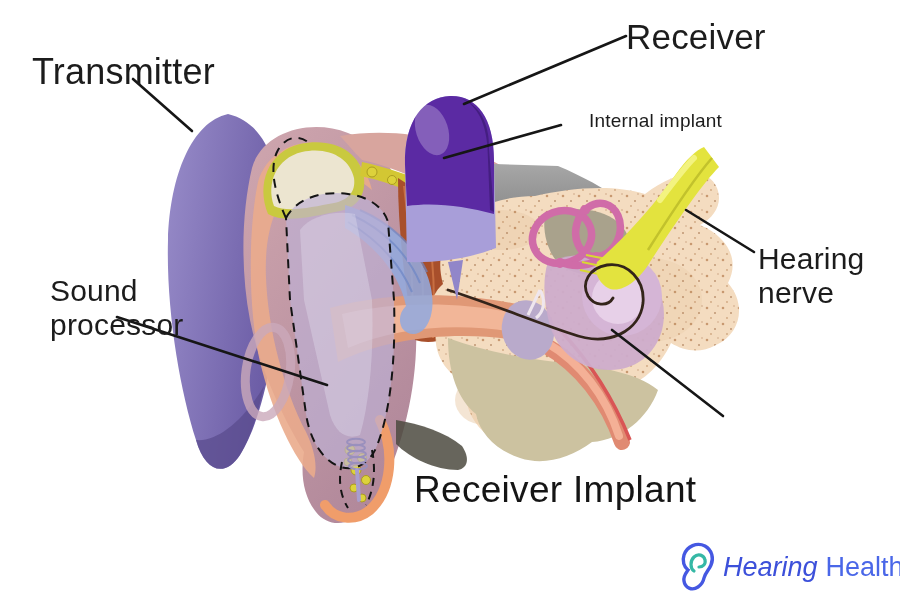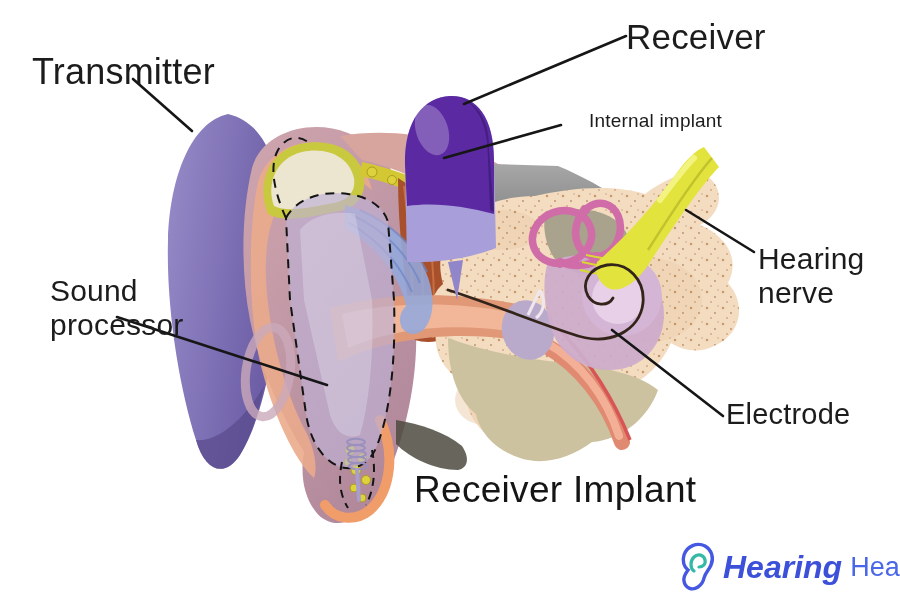--- a/index.html
+++ b/index.html
@@ -10,21 +10,21 @@
   .canvas svg.scene { position:absolute; left:0; top:0; }
   .label { position:absolute; color:#1c1c1c; line-height:1.12; letter-spacing:0.2px; white-space:pre-line; }
   .lbl-transmitter { left:32px;  top:52px;  font-size:36px; }
   .lbl-receiver    { left:626px; top:17px;  font-size:35px; }
   .lbl-internal    { left:566px; top:110px; font-size:19px;margin-left:23px; }
   .lbl-soundproc   { left:50px;  top:250px; font-size:30px; width:175px;margin-top:24px; }
   .lbl-nerve       { left:758px; top:242px; font-size:30px; width:145px; }
   .lbl-electrode   { left:726px; top:398px; font-size:29px; }
   .title { position:absolute; left:414px; top:469px; font-size:37px; color:#151515; letter-spacing:0.3px; }
   .logo { position:absolute; left:680px; top:541px; display:flex; align-items:center; }
-  .logo .brand-bold { font-weight:bold; font-style:italic; color:#3c50da; font-size:32px; margin-left:7px; }
+  .logo .brand-bold { font-weight:normal; font-style:italic; color:#3c50da; font-size:27px; margin-left:7px; }
   .logo .brand-reg  { font-weight:400; color:#4a67e8; font-size:27px; margin-left:8px; }
 </style>
 </head>
 <body>
 
 <div class="canvas">
 
   <svg class="scene" width="900" height="600" viewBox="0 0 900 600">
     <defs>
       <linearGradient id="gradTrans" x1="0" y1="0" x2="1" y2="0.4">
@@ -239,21 +239,20 @@
       <line x1="754" y1="252" x2="686" y2="210"></line>
       <line x1="723" y1="416" x2="612" y2="330"></line>
     </g>
   </svg>
 
   <div class="label lbl-transmitter">Transmitter</div>
   <div class="label lbl-receiver">Receiver</div>
   <div class="label lbl-internal">Internal implant</div>
   <div class="label lbl-soundproc">Sound processor</div>
   <div class="label lbl-nerve">Hearing nerve</div>
-  <div class="label lbl-electrode">Electrode</div>
 
   <div class="title">Receiver Implant</div>
 
   <div class="logo">
     <svg width="36" height="52" viewBox="0 0 36 52">
       <path d="M 18,46 C 12,50 5,47 4,40 C 3,35 6,32 8,29 C 4,26 2,20 4,14 C 7,5 17,1 25,5
                C 32,9 34,17 31,24 C 29,29 25,32 24,37 C 23,42 21,44 18,46" fill="none" stroke="#4558e2" stroke-width="3.4" stroke-linecap="round"></path>
       <path d="M 14,30 C 10,27 10,20 14,16 C 18,12 24,14 25,19 C 26,23 23,26 19,26" fill="none" stroke="#35b8a5" stroke-width="3.2" stroke-linecap="round"></path>
     </svg>
     <span class="brand-bold">Hearing</span>

